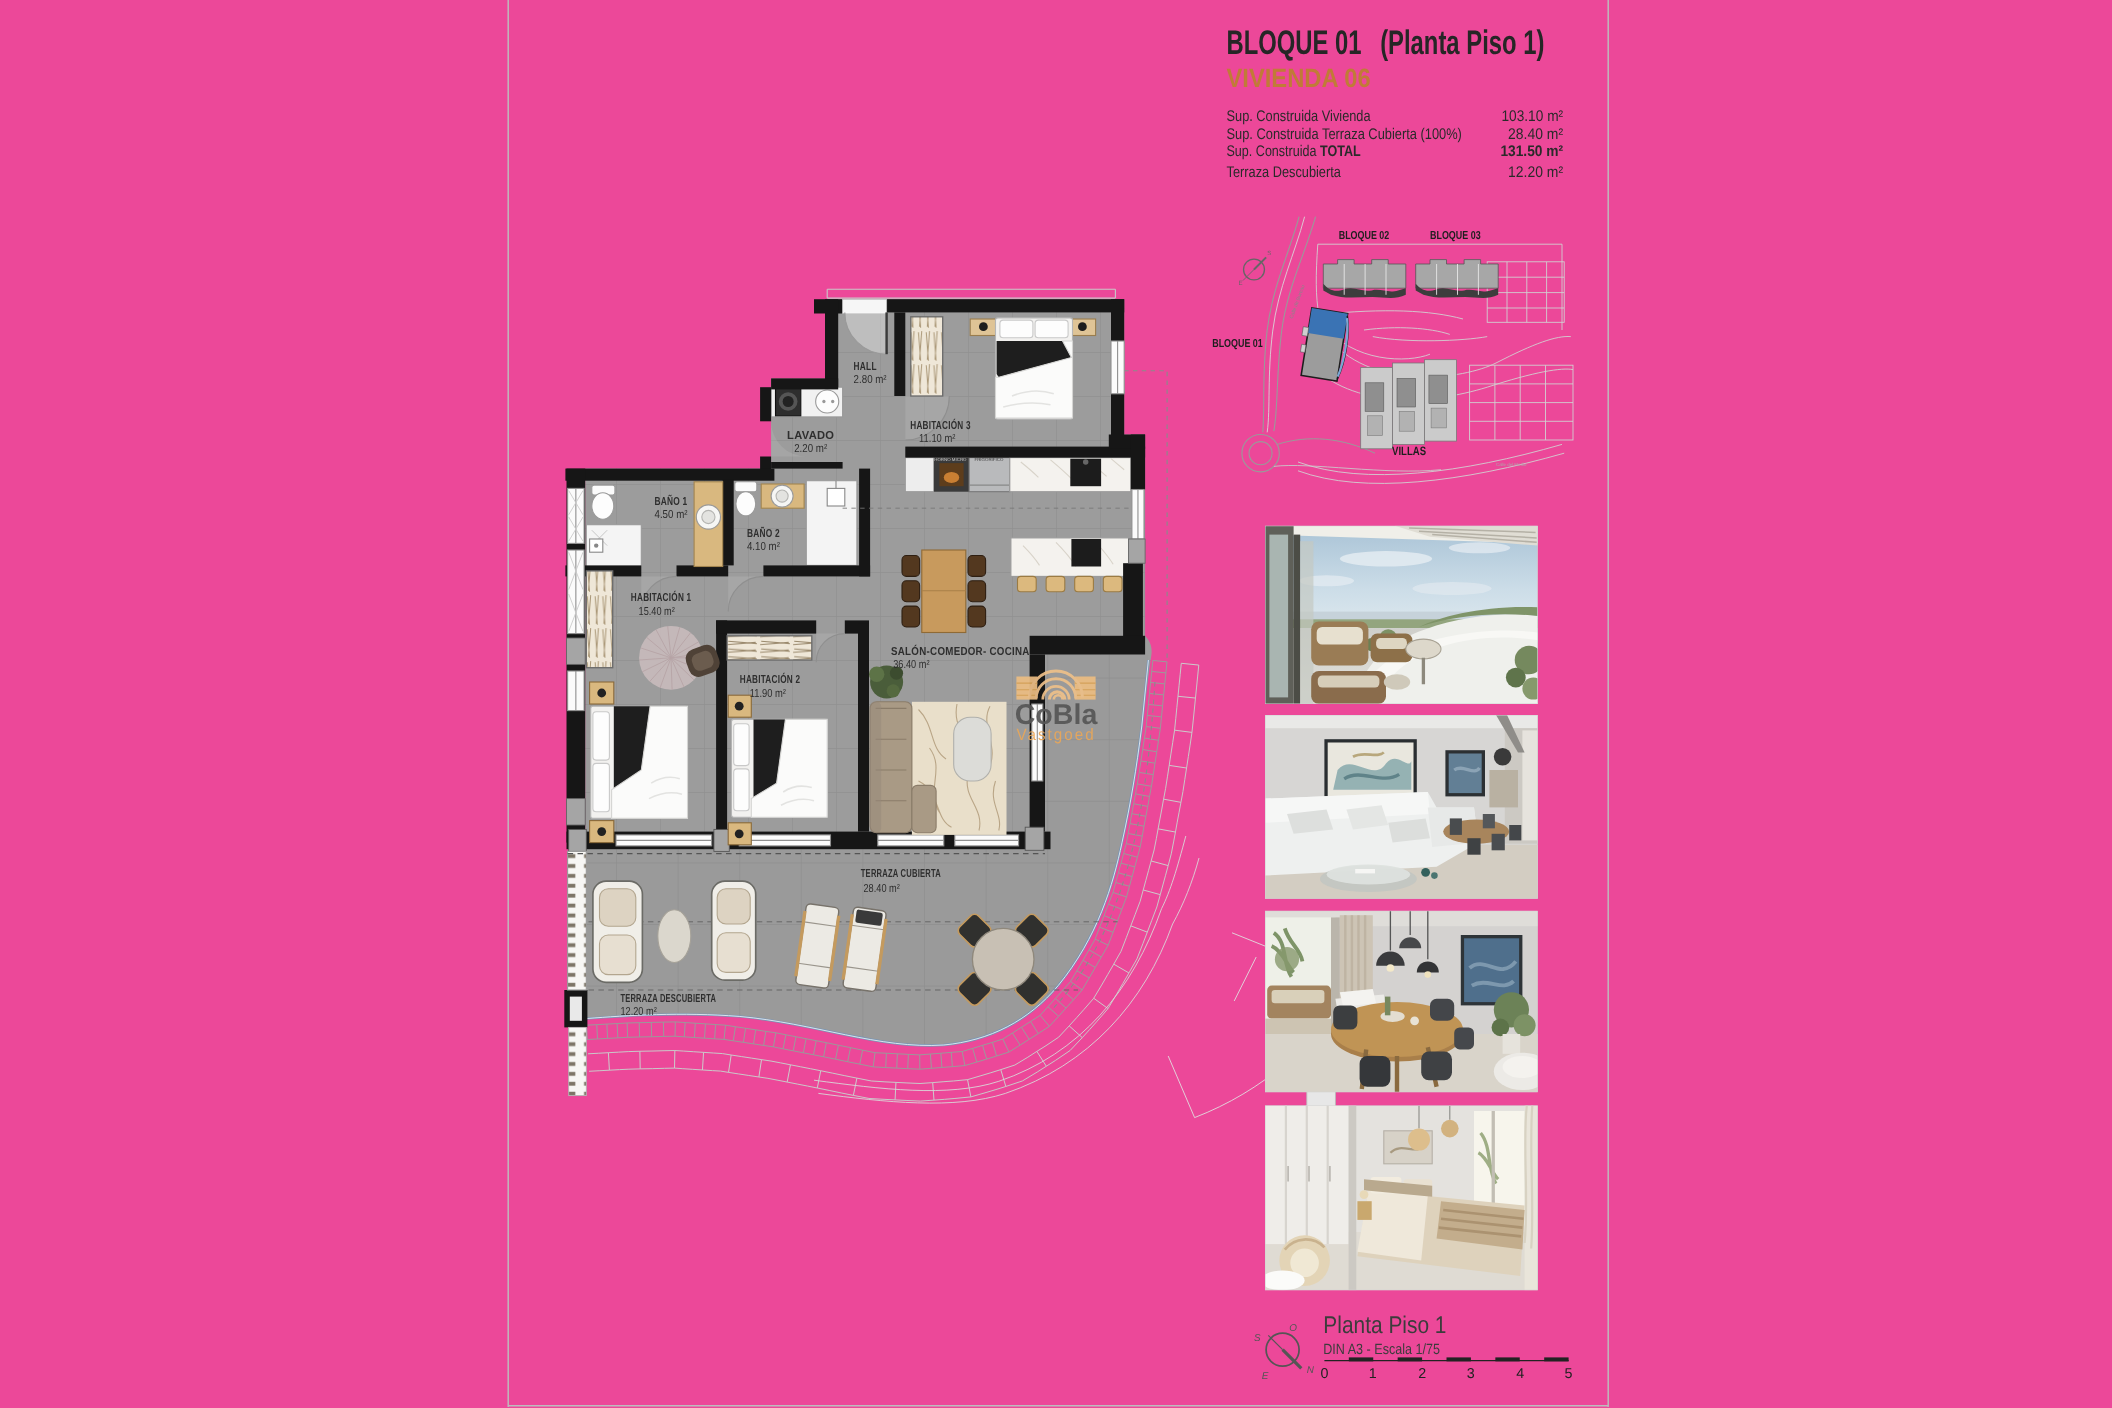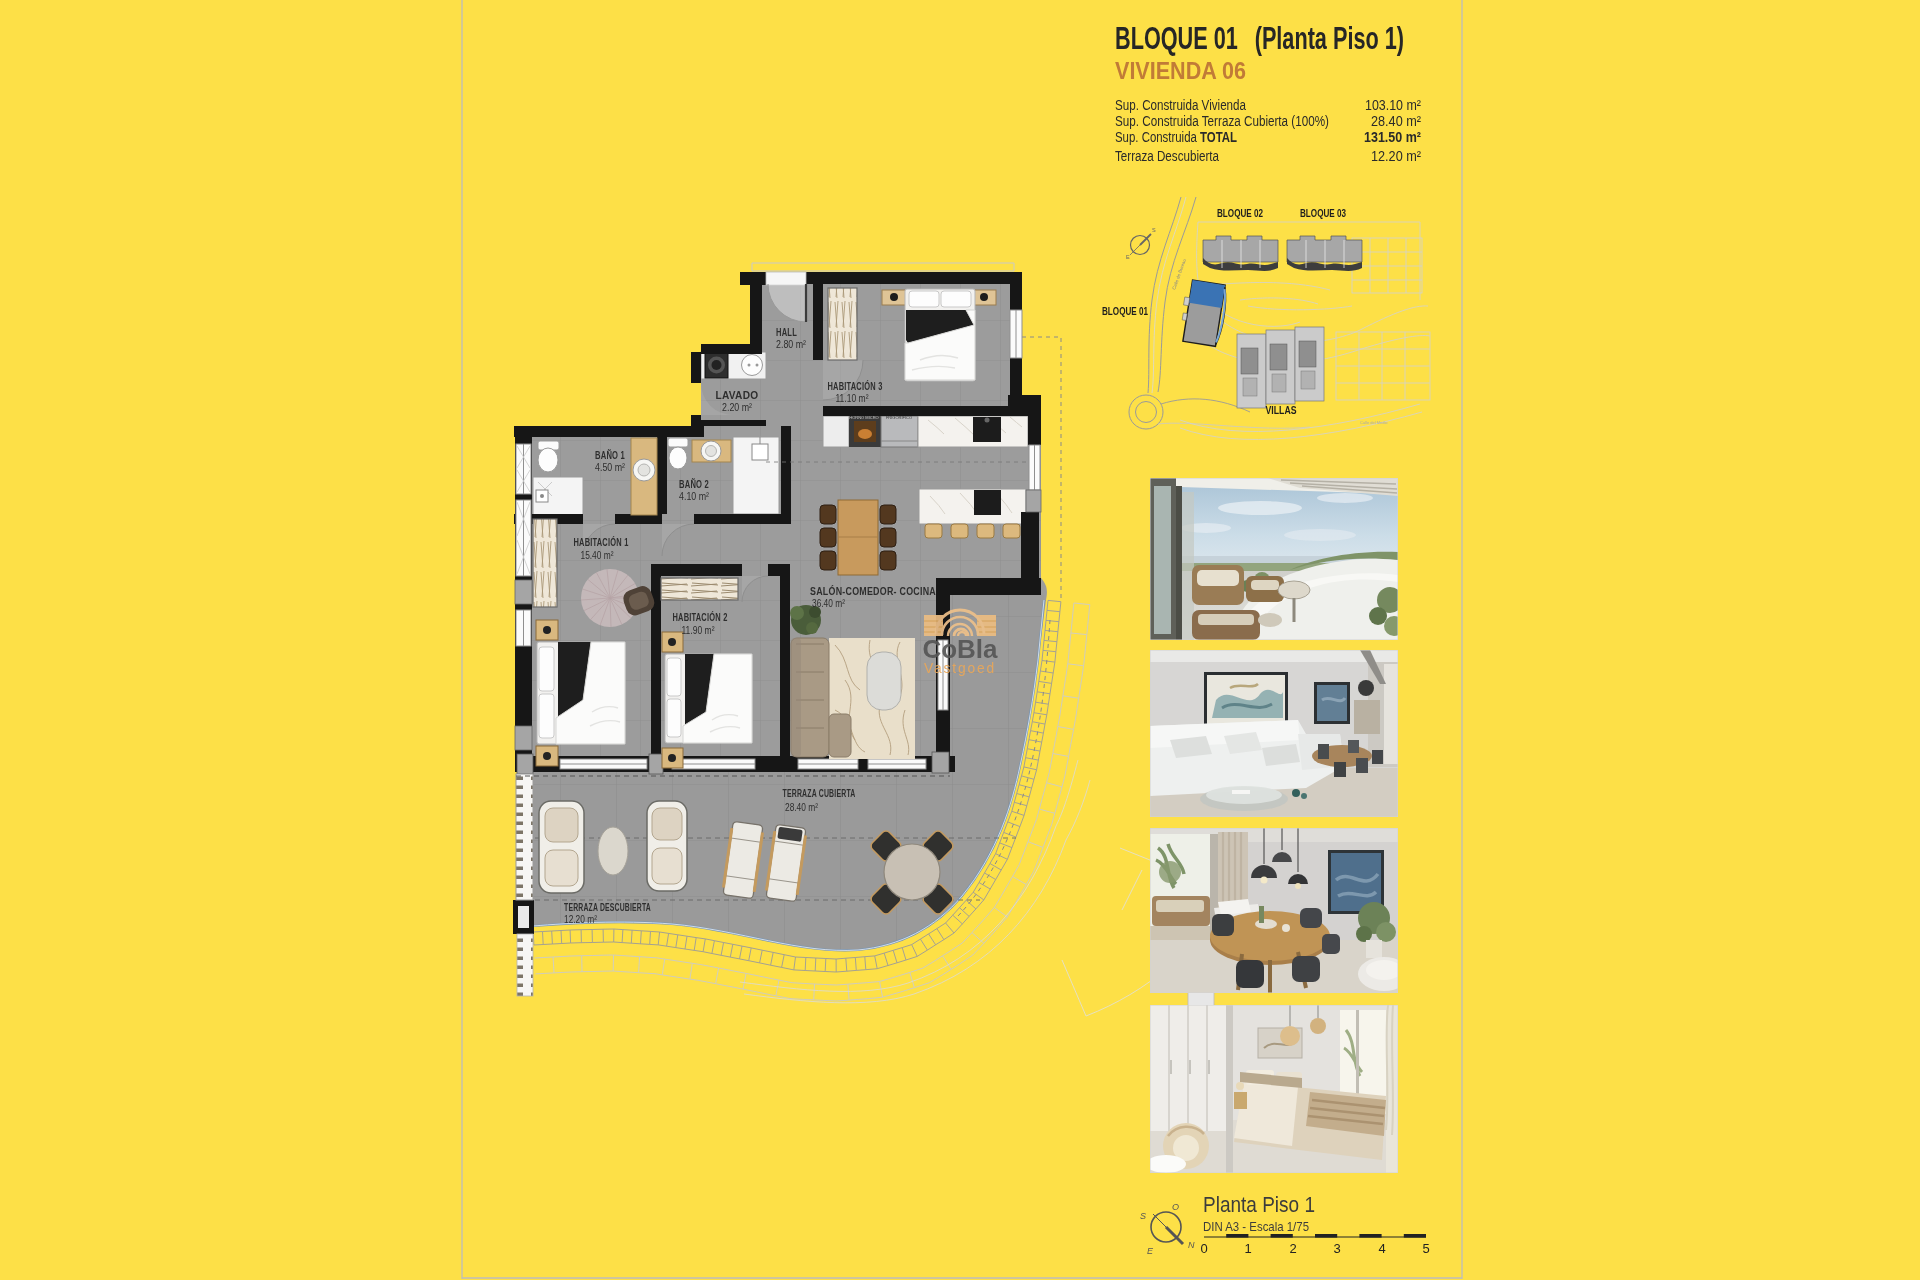--- a/index.html
+++ b/index.html
@@ -1,16 +1,16 @@
 <!DOCTYPE html>
 <html><head>
 <meta charset="utf-8">
 <style>
 html,body{margin:0;padding:0;background:#ffffff;}
-#page{position:relative;width:1920px;height:1280px;background:#fde047;overflow:hidden;
+#page{position:relative;width:1920px;height:1280px;background:#ec4899;overflow:hidden;
 font-family:"Liberation Sans", sans-serif;}
 svg{position:absolute;top:0;left:0;}
 </style>
 </head>
 <body>
 <div id="page">
 <svg width="1920" height="1280" viewBox="0 0 1920 1280">
 <defs>
 <pattern id="tiles" width="40" height="40" patternUnits="userSpaceOnUse">
   <rect width="40" height="40" fill="#9c9c9c"></rect>

